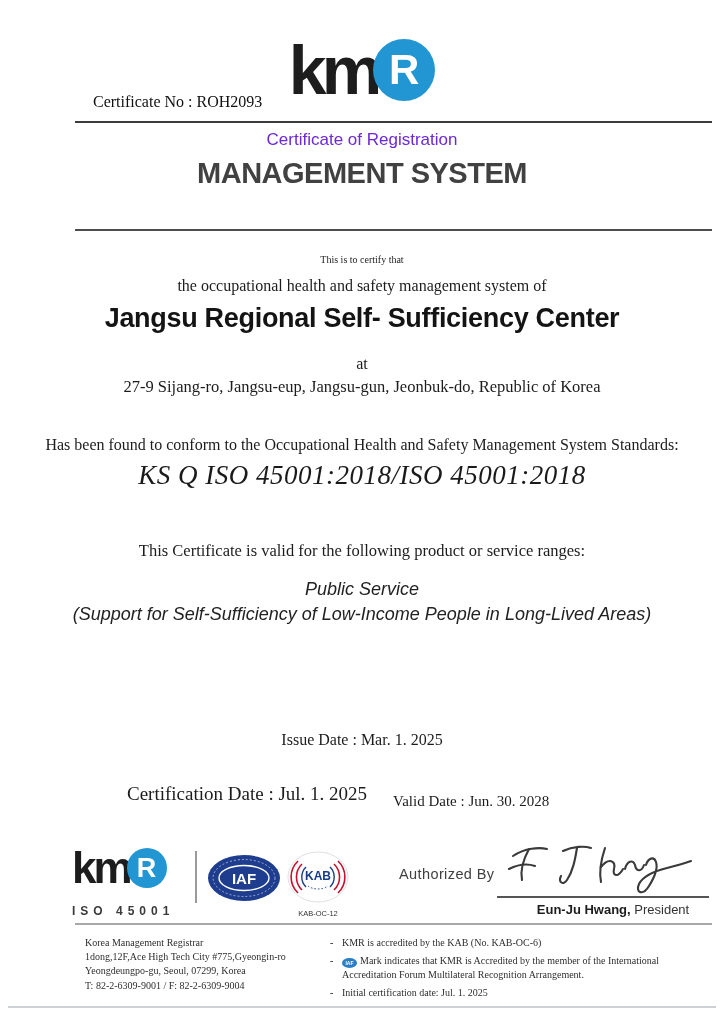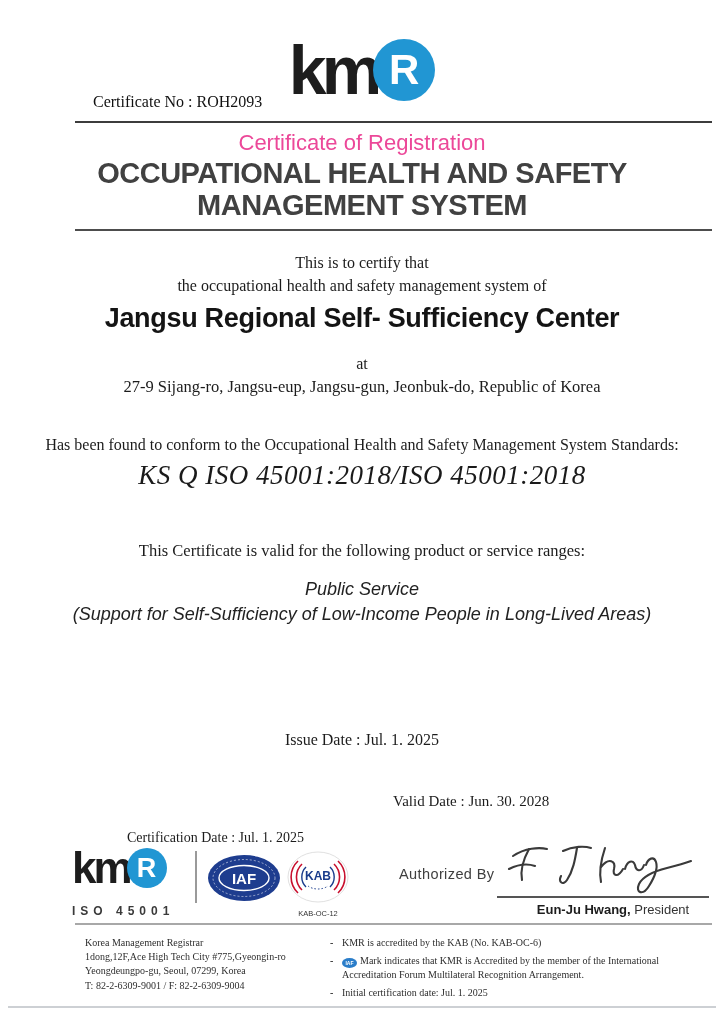--- a/index.html
+++ b/index.html
@@ -19,40 +19,40 @@
 
   .cert-no{top:93px;left:93px;font-size:16px;color:#111;}
 
   .rule{position:absolute;left:75px;width:637px;}
   .rule1{top:121px;height:2px;background:#3c3c3c;}
   .rule2{top:229px;height:2px;background:#4d4d4d;}
   .rule3{top:923px;height:1.5px;background:#a8a8a8;}
   .rule-bottom{top:1006px;left:8px;width:708px;height:2px;background:#cdd0d4;}
 
   
-  .title-sub{top:130px;font-family:"Liberation Sans",sans-serif;font-size:22px;color:#ec4899;}
+  .title-sub{top:130px;font-family:"Liberation Sans",sans-serif;font-size:17px;color:#6d28d9;}
   .title-main{top:157px;font-family:"Liberation Sans",sans-serif;font-weight:bold;
               font-size:29px;letter-spacing:-0.5px;color:#414141;line-height:1.12;}
 
   
-  .certify1{top:254px;font-size:16px;}
+  .certify1{top:254px;font-size:10px;}
   .certify2{top:277px;font-size:16px;}
   .company{top:303px;font-family:"Liberation Sans",sans-serif;font-weight:bold;
            font-size:27px;color:#141414;letter-spacing:-0.3px;}
   .at{top:355px;font-size:16px;}
   .address{top:377px;font-size:16.5px;}
   .conform{top:436px;font-size:16px;}
   .standard{top:460px;font-style:italic;font-size:27px;letter-spacing:0.5px;color:#1a1a1a;}
   .valid-text{top:541px;font-size:16.5px;}
   .scope1{top:579px;font-family:"Liberation Sans",sans-serif;font-style:italic;font-size:18px;color:#222;}
   .scope2{top:604px;font-family:"Liberation Sans",sans-serif;font-style:italic;font-size:18px;color:#222;}
 
   
   .issue-date{top:731px;font-size:16px;}
-  .cert-date{top:830px;left:127px;font-size:14px;}
+  .cert-date{top:783px;left:127px;font-size:19px;}
   .valid-date{top:793px;left:393px;font-size:15px;}
 
   
   .logo-bottom{top:846px;left:72px;}
   .logo-bottom .row{display:flex;align-items:center;}
   .logo-km2{font-family:"Liberation Sans",sans-serif;font-weight:bold;
             font-size:44px;letter-spacing:-3px;color:#1d1d1d;line-height:1;}
   .logo-circle2{width:40px;height:40px;border-radius:50%;background:#2196d3;
             display:flex;align-items:center;justify-content:center;margin-left:-3px;}
   .logo-circle2 span{font-family:"Liberation Sans",sans-serif;font-weight:bold;
@@ -94,38 +94,37 @@
       <span>R</span>
     </span>
   </div>
 
   <div class="abs cert-no">Certificate No : ROH2093</div>
 
   <div class="rule rule1"></div>
 
   <div class="abs ctr title-sub">Certificate of Registration</div>
   <div class="abs ctr title-main">
-    <div>OCCUPATIONAL HEALTH AND SAFETY</div>
     <div>MANAGEMENT SYSTEM</div>
   </div>
 
   <div class="rule rule2"></div>
 
   <div class="abs ctr certify1">This is to certify that</div>
   <div class="abs ctr company">Jangsu Regional Self- Sufficiency Center</div>
   <div class="abs ctr certify2">the occupational health and safety management system of</div>
   <div class="abs ctr at">at</div>
   <div class="abs ctr address">27-9 Sijang-ro, Jangsu-eup, Jangsu-gun, Jeonbuk-do, Republic of Korea</div>
   <div class="abs ctr conform">Has been found to conform to the Occupational Health and Safety Management System Standards:</div>
   <div class="abs ctr standard">KS Q ISO 45001:2018/ISO 45001:2018</div>
   <div class="abs ctr valid-text">This Certificate is valid for the following product or service ranges:</div>
   <div class="abs ctr scope2">(Support for Self-Sufficiency of Low-Income People in Long-Lived Areas)</div>
   <div class="abs ctr scope1">Public Service</div>
 
-  <div class="abs ctr issue-date">Issue Date : Jul. 1. 2025</div>
+  <div class="abs ctr issue-date">Issue Date : Mar. 1. 2025</div>
   <div class="abs cert-date">Certification Date : Jul. 1. 2025</div>
   <div class="abs valid-date">Valid Date : Jun. 30. 2028</div>
 
   <div class="abs logo-bottom">
     <div class="row">
       <span class="logo-km2">km</span>
       <span class="logo-circle2">
         <span>R</span>
       </span>
     </div>

